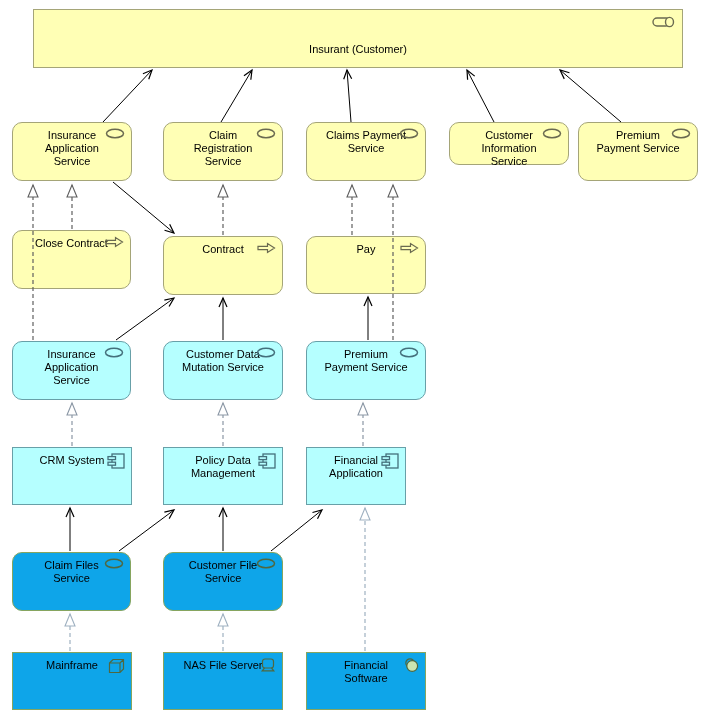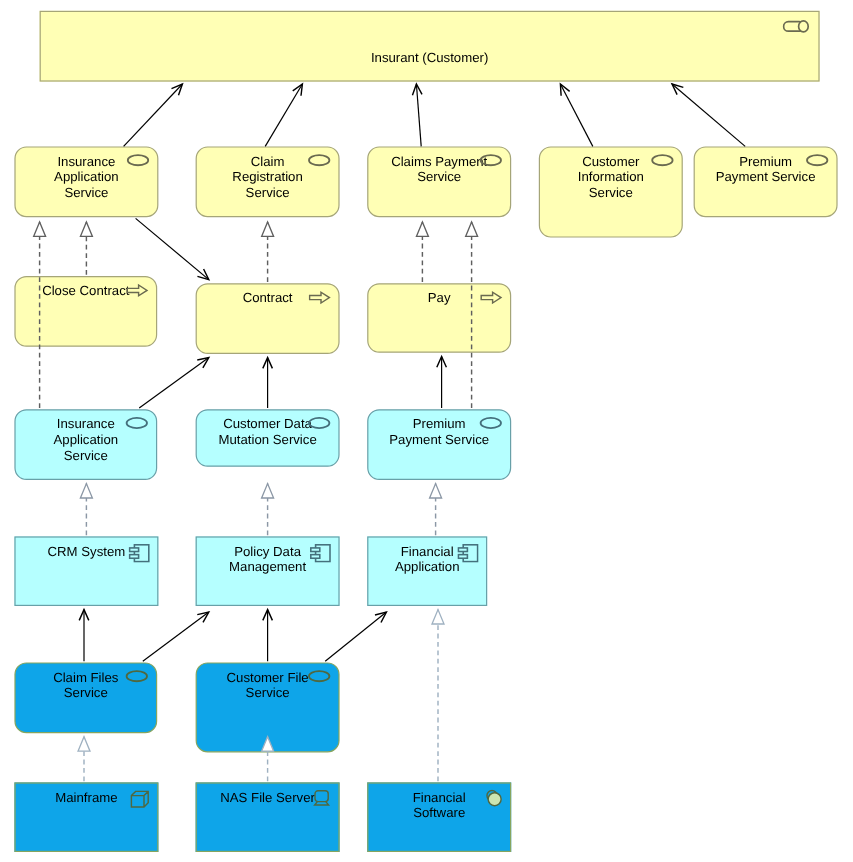--- a/index.html
+++ b/index.html
@@ -44,21 +44,21 @@
     </svg>
   </div>
 
   <div class="box biz rounded" style="left:306px;top:122px;width:120px;height:59px">
     <span class="lbl">Claims Payment Service</span>
     <svg class="nicon" width="20" height="11" viewBox="0 0 20 11">
       <ellipse cx="10" cy="5.5" rx="8.5" ry="4.2" fill="none" stroke="#6a6a50" stroke-width="1.5"></ellipse>
     </svg>
   </div>
 
-  <div class="box biz rounded" style="left:449px;top:122px;width:120px;height:76px">
+  <div class="box biz rounded" style="left:449px;top:122px;width:120px;height:43px">
     <span class="lbl">Customer Information Service</span>
     <svg class="nicon" width="20" height="11" viewBox="0 0 20 11">
       <ellipse cx="10" cy="5.5" rx="8.5" ry="4.2" fill="none" stroke="#6a6a50" stroke-width="1.5"></ellipse>
     </svg>
   </div>
 
   <div class="box biz rounded" style="left:578px;top:122px;width:120px;height:59px">
     <span class="lbl">Premium Payment Service</span>
     <svg class="nicon" width="20" height="11" viewBox="0 0 20 11">
       <ellipse cx="10" cy="5.5" rx="8.5" ry="4.2" fill="none" stroke="#6a6a50" stroke-width="1.5"></ellipse>
@@ -86,21 +86,21 @@
     </svg>
   </div>
 
   <div class="box app rounded" style="left:12px;top:341px;width:119px;height:59px">
     <span class="lbl">Insurance Application Service</span>
     <svg class="nicon" width="20" height="11" viewBox="0 0 20 11">
       <ellipse cx="10" cy="5.5" rx="8.5" ry="4.2" fill="none" stroke="#44707c" stroke-width="1.5"></ellipse>
     </svg>
   </div>
 
-  <div class="box app rounded" style="left:163px;top:341px;width:120px;height:48px">
+  <div class="box app rounded" style="left:163px;top:341px;width:120px;height:59px">
     <span class="lbl">Customer Data Mutation Service</span>
     <svg class="nicon" width="20" height="11" viewBox="0 0 20 11">
       <ellipse cx="10" cy="5.5" rx="8.5" ry="4.2" fill="none" stroke="#44707c" stroke-width="1.5"></ellipse>
     </svg>
   </div>
 
   <div class="box app rounded" style="left:306px;top:341px;width:120px;height:59px">
     <span class="lbl">Premium Payment Service</span>
     <svg class="nicon" width="20" height="11" viewBox="0 0 20 11">
       <ellipse cx="10" cy="5.5" rx="8.5" ry="4.2" fill="none" stroke="#44707c" stroke-width="1.5"></ellipse>
@@ -134,21 +134,21 @@
     </svg>
   </div>
 
   <div class="box tech rounded" style="left:12px;top:552px;width:119px;height:59px">
     <span class="lbl">Claim Files Service</span>
     <svg class="nicon" width="20" height="11" viewBox="0 0 20 11">
       <ellipse cx="10" cy="5.5" rx="8.5" ry="4.2" fill="none" stroke="#4f6840" stroke-width="1.5"></ellipse>
     </svg>
   </div>
 
-  <div class="box tech rounded" style="left:163px;top:552px;width:120px;height:75px">
+  <div class="box tech rounded" style="left:163px;top:552px;width:120px;height:59px">
     <span class="lbl">Customer File Service</span>
     <svg class="nicon" width="20" height="11" viewBox="0 0 20 11">
       <ellipse cx="10" cy="5.5" rx="8.5" ry="4.2" fill="none" stroke="#4f6840" stroke-width="1.5"></ellipse>
     </svg>
   </div>
 
   <div class="box tech" style="left:12px;top:652px;width:120px;height:58px">
     <span class="lbl wide">Mainframe</span>
     <svg class="nicon" width="17" height="16" viewBox="0 0 17 16">
       <path d="M1.5,5 L5,1.5 H15.5 V11 L12,14.5 H1.5 Z M1.5,5 H12 M12,5 V14.5 M12,5 L15.5,1.5" fill="none" stroke="#4f6840" stroke-width="1.2"></path>

